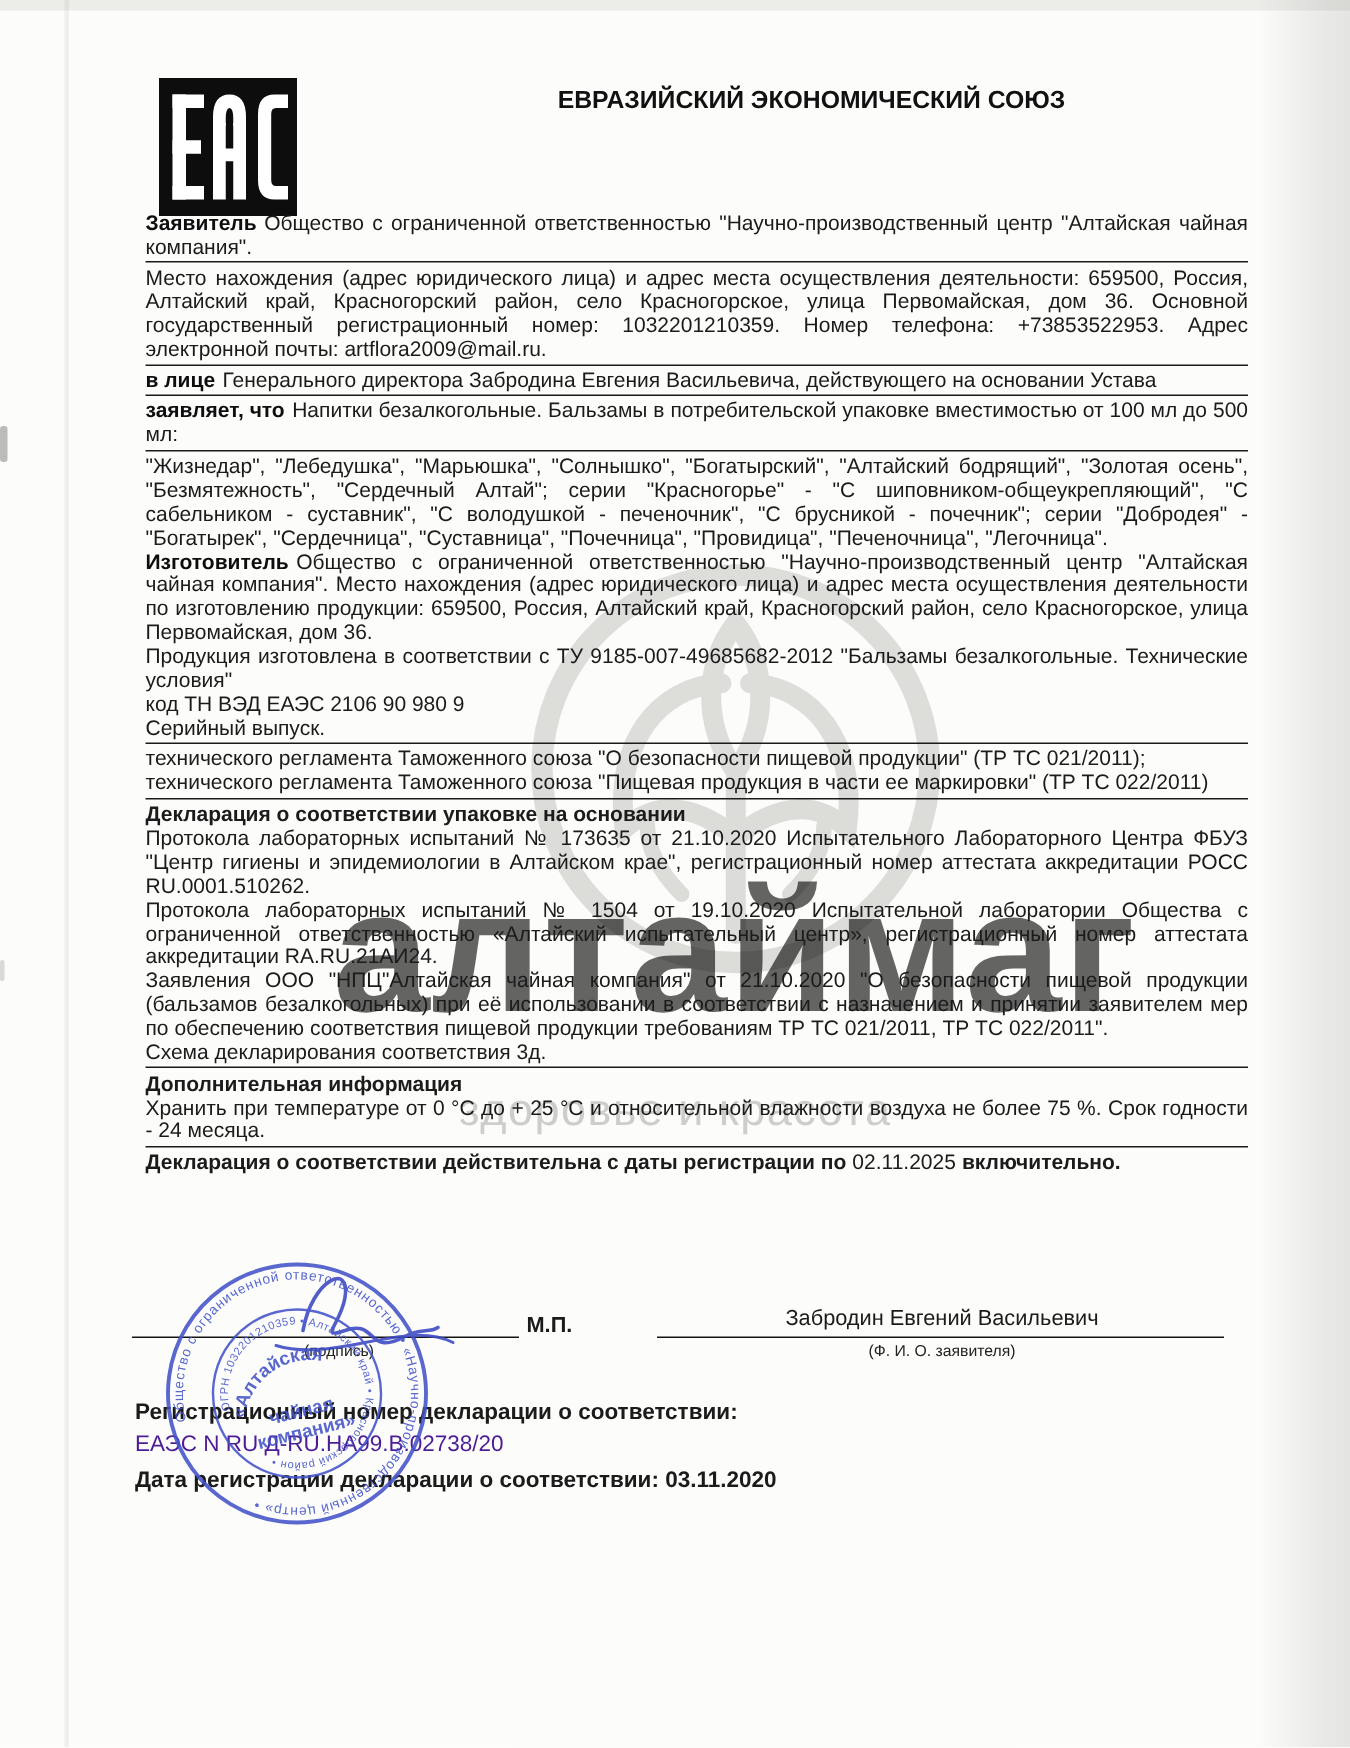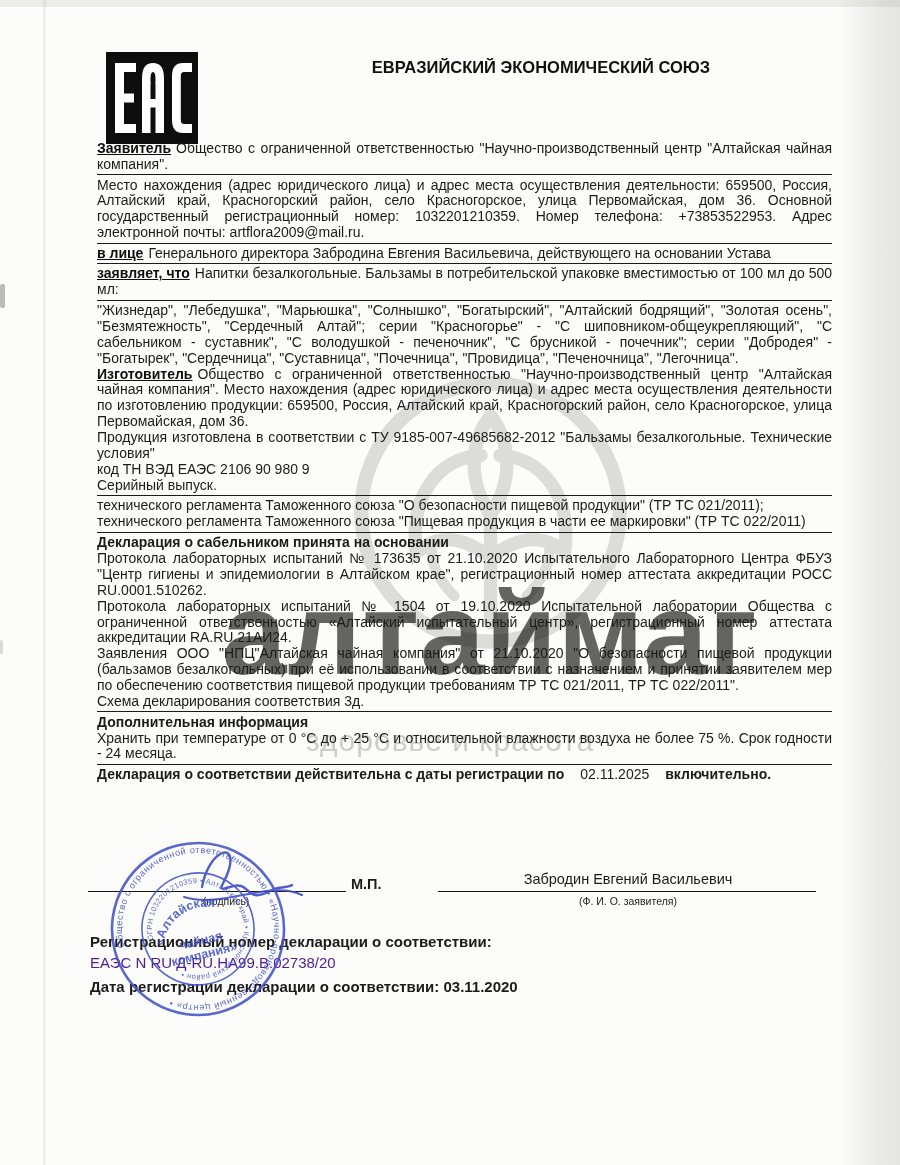--- a/index.html
+++ b/index.html
@@ -18,21 +18,21 @@
   .wm-brand{left:222px;top:576px;font-size:116px;font-weight:bold;color:#000000;opacity:.6;letter-spacing:1px;line-height:1;}
   .wm-tagline{left:306px;top:724px;font-size:30px;color:#c2c2bf;opacity:.8;letter-spacing:1px;}
   
   .eac{position:absolute;left:106px;top:52px;z-index:1;}
   .title{position:absolute;left:256px;top:57px;width:570px;text-align:center;z-index:1;
     font-weight:bold;font-size:16.5px;line-height:21px;color:#111;}
   
   .doc{position:absolute;left:97px;top:141px;width:735px;z-index:1;}
   .doc p{margin:0;font-size:14px;line-height:15.9px;text-align:justify;}
   .doc p.nj{text-align:left;}
-  b.lab{margin-right:5px;color:#0e0e0e;text-decoration:underline;}
+  b.lab{margin-right:5px;color:#0e0e0e;}
   .doc hr{border:none;border-top:1.7px solid #1a1a1a;margin:1.5px 0 2.2px 0;}
   .bold-line{font-weight:bold;}
   .reg-val{color:#4c1d95;}
   
   .abs{position:absolute;z-index:2;}
   .sig-line{border-top:1.6px solid #141414;height:0;}
   .cap{font-size:10.5px;text-align:center;color:#222;}
   .mp{font-weight:bold;font-size:14.5px;}
   .name{font-size:14.5px;text-align:center;}
   .regblock{position:absolute;left:90px;top:931px;z-index:2;font-size:15px;line-height:21px;}
@@ -97,30 +97,30 @@
     <hr>
     <p>"Жизнедар", "Лебедушка", "Марьюшка", "Солнышко", "Богатырский", "Алтайский бодрящий", "Золотая осень", "Безмятежность", "Сердечный Алтай"; серии "Красногорье" - "С шиповником-общеукрепляющий", "С сабельником - суставник", "С володушкой - печеночник", "С брусникой - почечник"; серии "Добродея" - "Богатырек", "Сердечница", "Суставница", "Почечница", "Провидица", "Печеночница", "Легочница".</p>
     <p><b class="lab">Изготовитель</b><span>Общество с ограниченной ответственностью "Научно-производственный центр "Алтайская чайная компания". Место нахождения (адрес юридического лица) и адрес места осуществления деятельности по изготовлению продукции: 659500, Россия, Алтайский край, Красногорский район, село Красногорское, улица Первомайская, дом 36.</span></p>
     <p>Продукция изготовлена в соответствии с ТУ 9185-007-49685682-2012 "Бальзамы безалкогольные. Технические условия"</p>
     <p class="nj">код ТН ВЭД ЕАЭС 2106 90 980 9</p>
     <p class="nj">Серийный выпуск.</p>
     <hr>
     <p>технического регламента Таможенного союза  "О безопасности пищевой продукции" (ТР ТС 021/2011);</p>
     <p>технического регламента Таможенного союза   "Пищевая продукция в части ее маркировки"  (ТР ТС 022/2011)</p>
     <hr>
-    <p class="bold-line nj">Декларация о сабельником принята на основании</p>
+    <p class="bold-line nj">Декларация о соответствии упаковке на основании</p>
     <p>Протокола лабораторных испытаний № 173635 от 21.10.2020 Испытательного Лабораторного Центра ФБУЗ "Центр гигиены и эпидемиологии в Алтайском крае", регистрационный номер аттестата аккредитации РОСС RU.0001.510262.</p>
     <p>Протокола лабораторных испытаний № 1504 от 19.10.2020  Испытательной лаборатории Общества с ограниченной ответственностью «Алтайский испытательный центр», регистрационный номер аттестата аккредитации RA.RU.21АИ24.</p>
     <p>Заявления ООО "НПЦ"Алтайская чайная компания" от 21.10.2020 "О безопасности пищевой продукции (бальзамов безалкогольных) при её использовании в соответствии с назначением и принятии заявителем мер по обеспечению соответствия пищевой продукции требованиям ТР ТС 021/2011, ТР ТС 022/2011".</p>
     <p class="nj">Схема декларирования соответствия 3д.</p>
     <hr>
     <p class="bold-line nj">Дополнительная информация</p>
     <p>Хранить при температуре от 0 °С до + 25 °С и относительной влажности воздуха не более 75 %.  Срок годности - 24 месяца.</p>
     <hr>
-    <p class="nj"><b>Декларация о соответствии действительна с даты регистрации по</b><span style="margin:0 16px;">02.11.2025</span><b>включительно.</b></p>
+    <p class="nj"><b>Декларация о соответствии действительна с даты регистрации по</b><span style="margin:0 4px;">02.11.2025</span><b>включительно.</b></p>
   </div>
 
   <div class="abs sig-line" style="left:88px;top:891px;width:258px;"></div>
   <div class="abs cap" style="left:146px;top:895px;width:160px;">(подпись)</div>
   <div class="abs mp" style="left:351px;top:876px;">М.П.</div>
   <div class="abs name" style="left:442px;top:871px;width:372px;">Забродин Евгений Васильевич</div>
   <div class="abs sig-line" style="left:438px;top:891px;width:378px;"></div>
   <div class="abs cap" style="left:442px;top:895px;width:372px;">(Ф. И. О. заявителя)</div>
 
   <div class="regblock">

